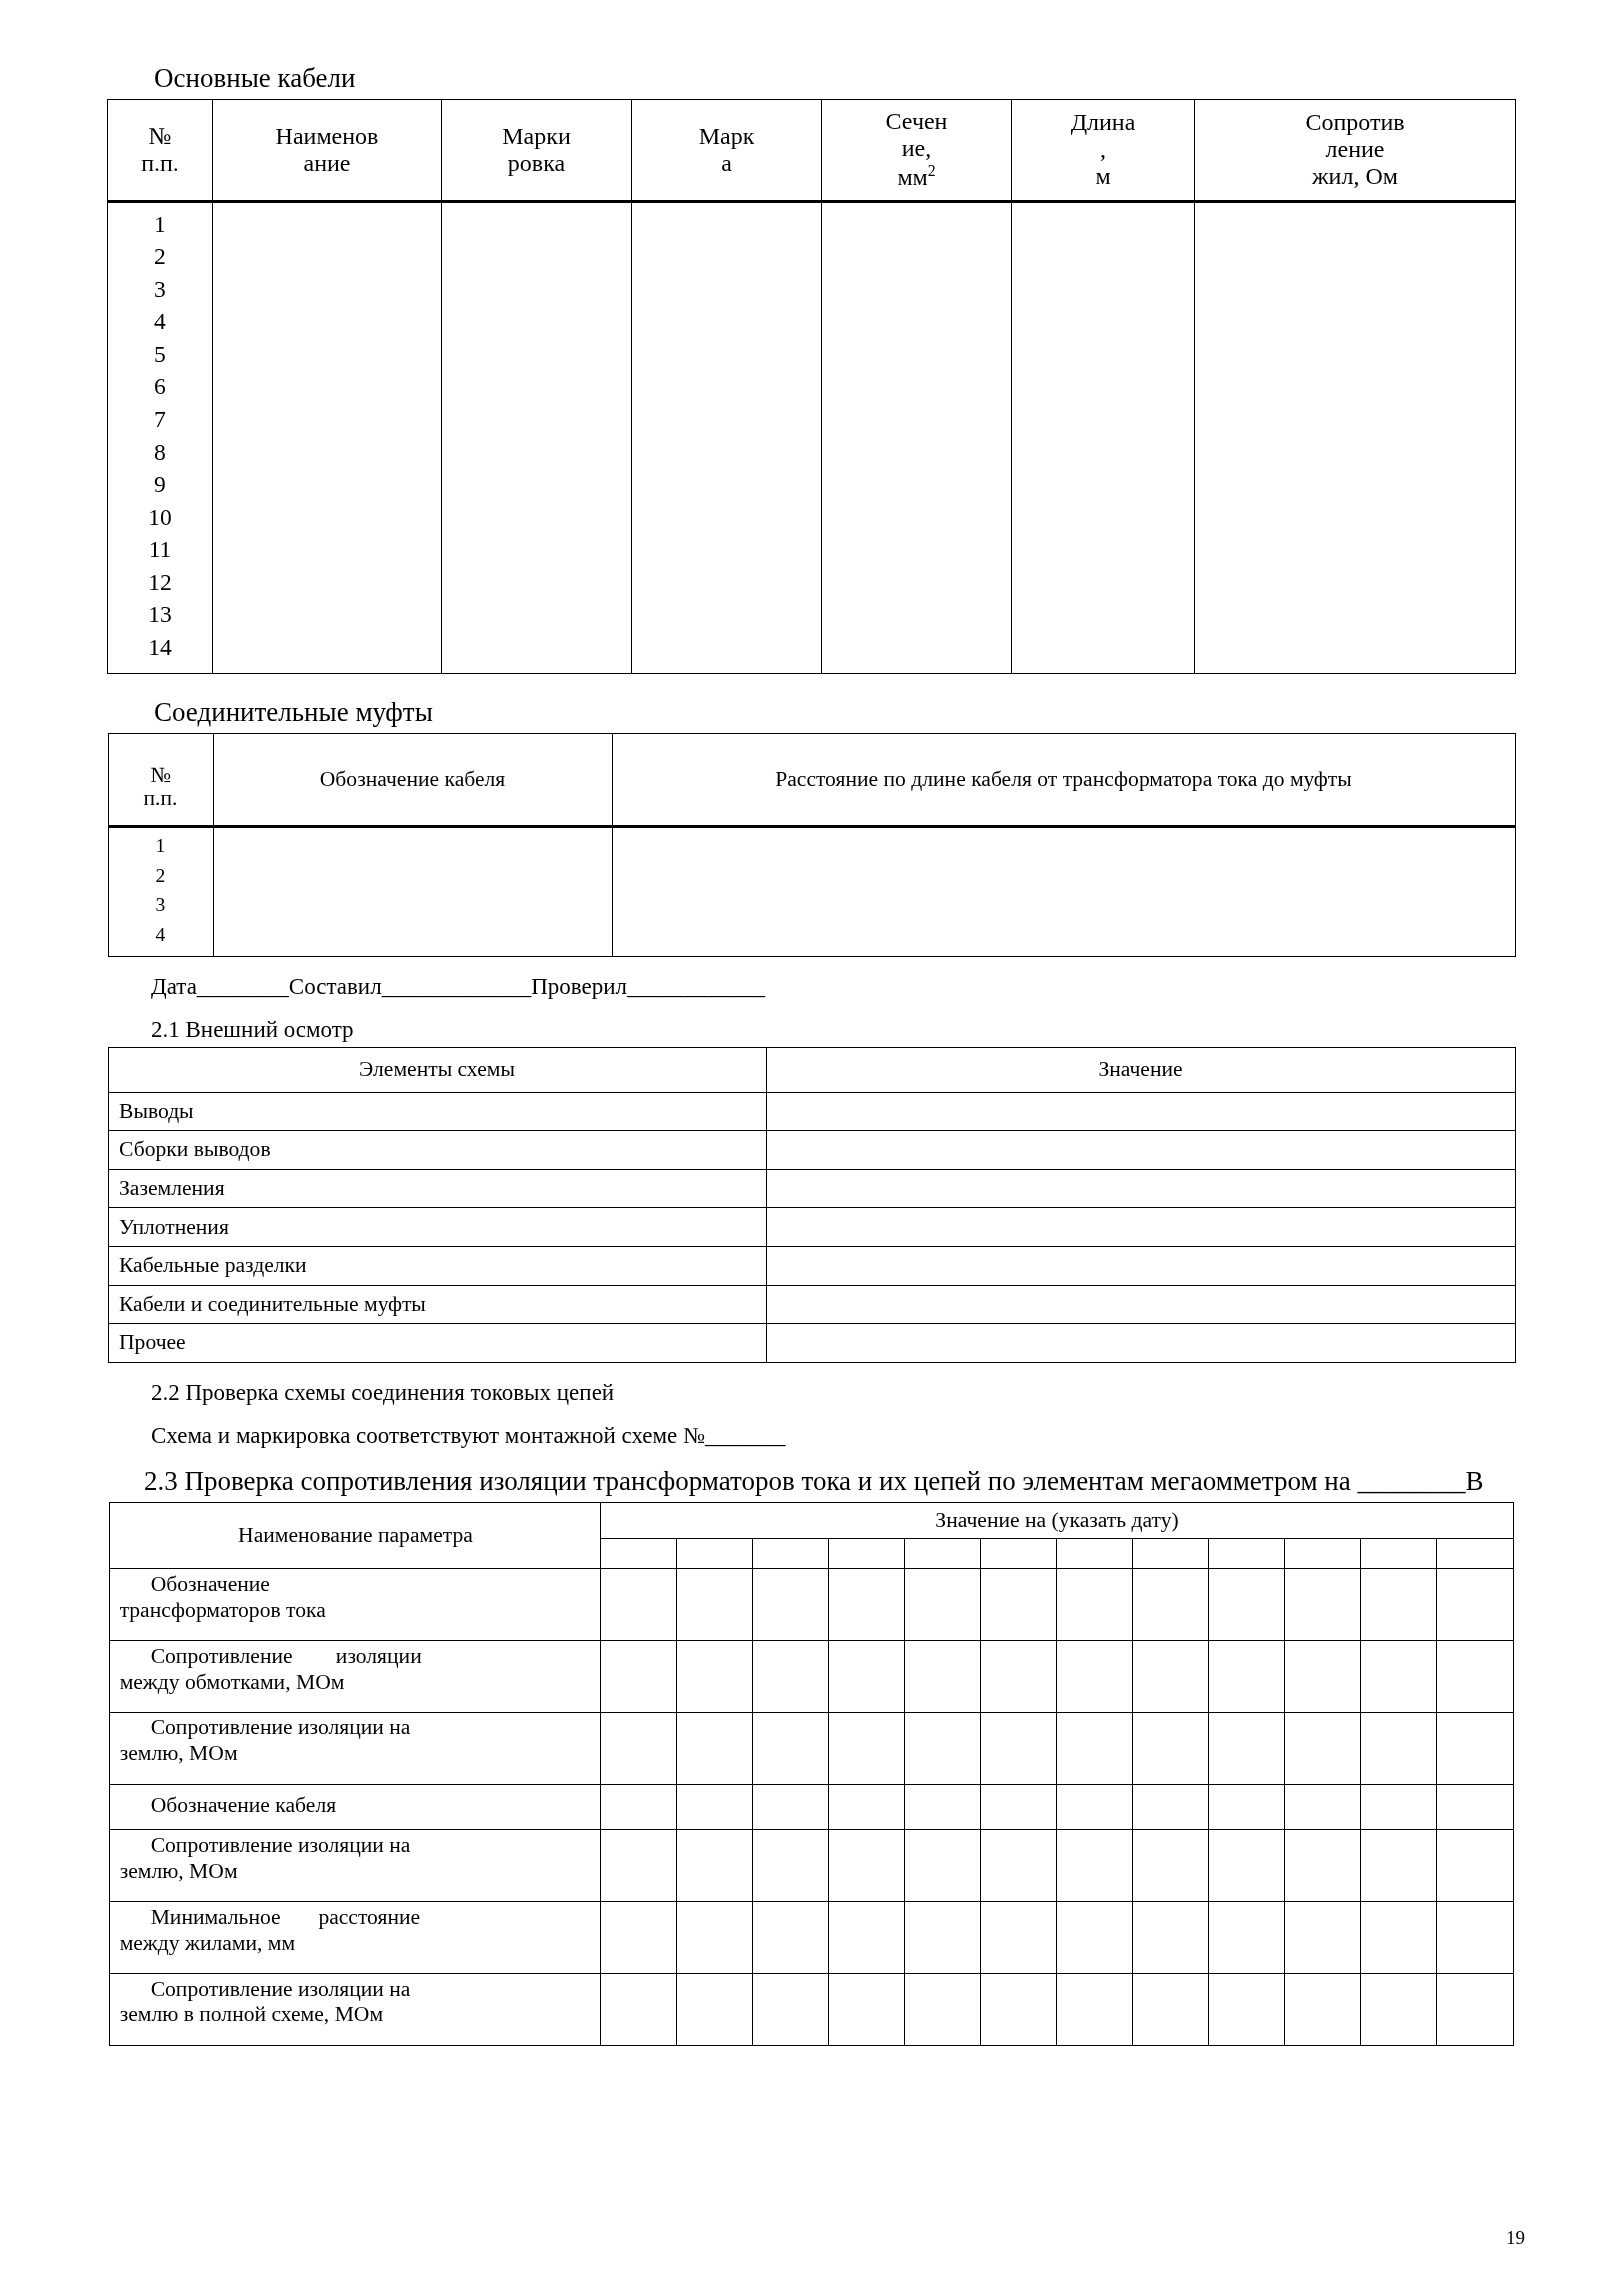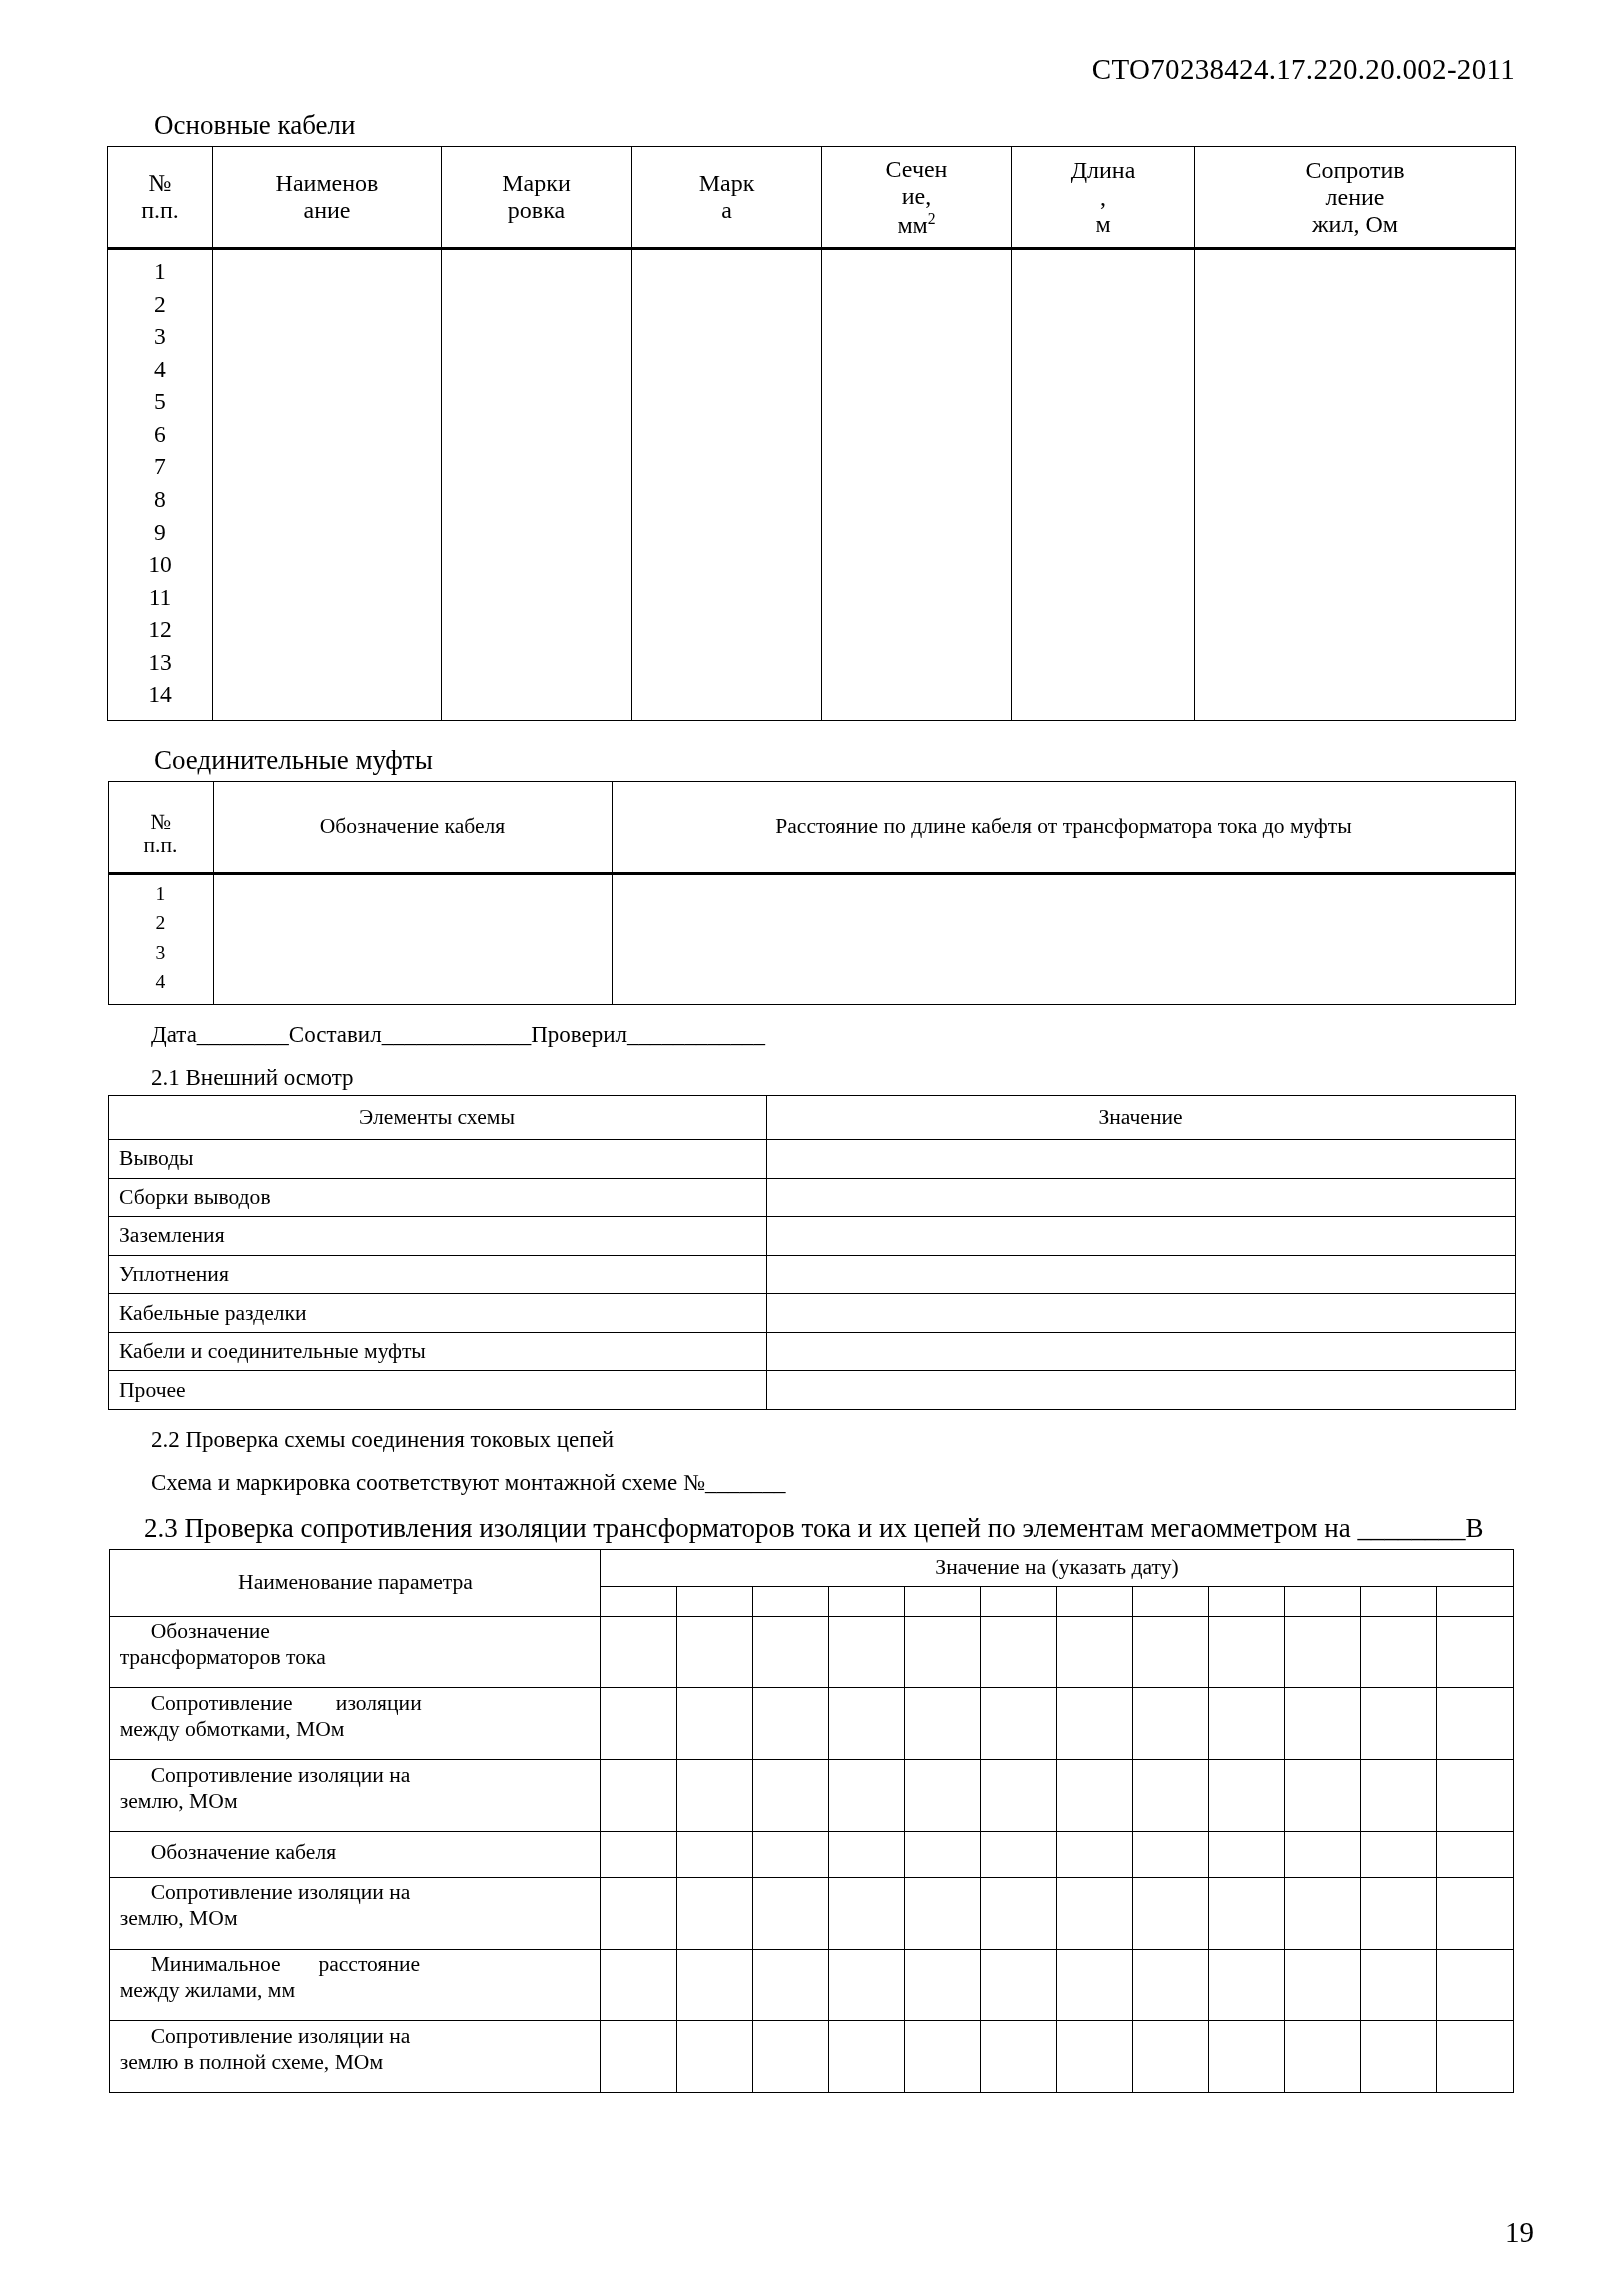--- a/index.html
+++ b/index.html
@@ -161,31 +161,30 @@
   }
   .t-izol .pname.one-line {
     height: 37px;
     vertical-align: middle;
   }
   .t-izol .cell {
     padding: 0;
   }
   .page-number {
     position: absolute;
-    right: 89px;
+    right: 98px;
     bottom: 46px;
-    font-size: 29px;
+    font-size: 19px;
   }
 </style>
 </head>
 <body>
 
 <div class="page">
 
-  <div class="header-std">СТО70238424.17.220.20.002-2011</div>
 
   <div class="section-label">Основные кабели</div>
 
   <table class="t-main">
     <colgroup>
       <col style="width:105px">
       <col style="width:229px">
       <col style="width:190px">
       <col style="width:190px">
       <col style="width:190px">

